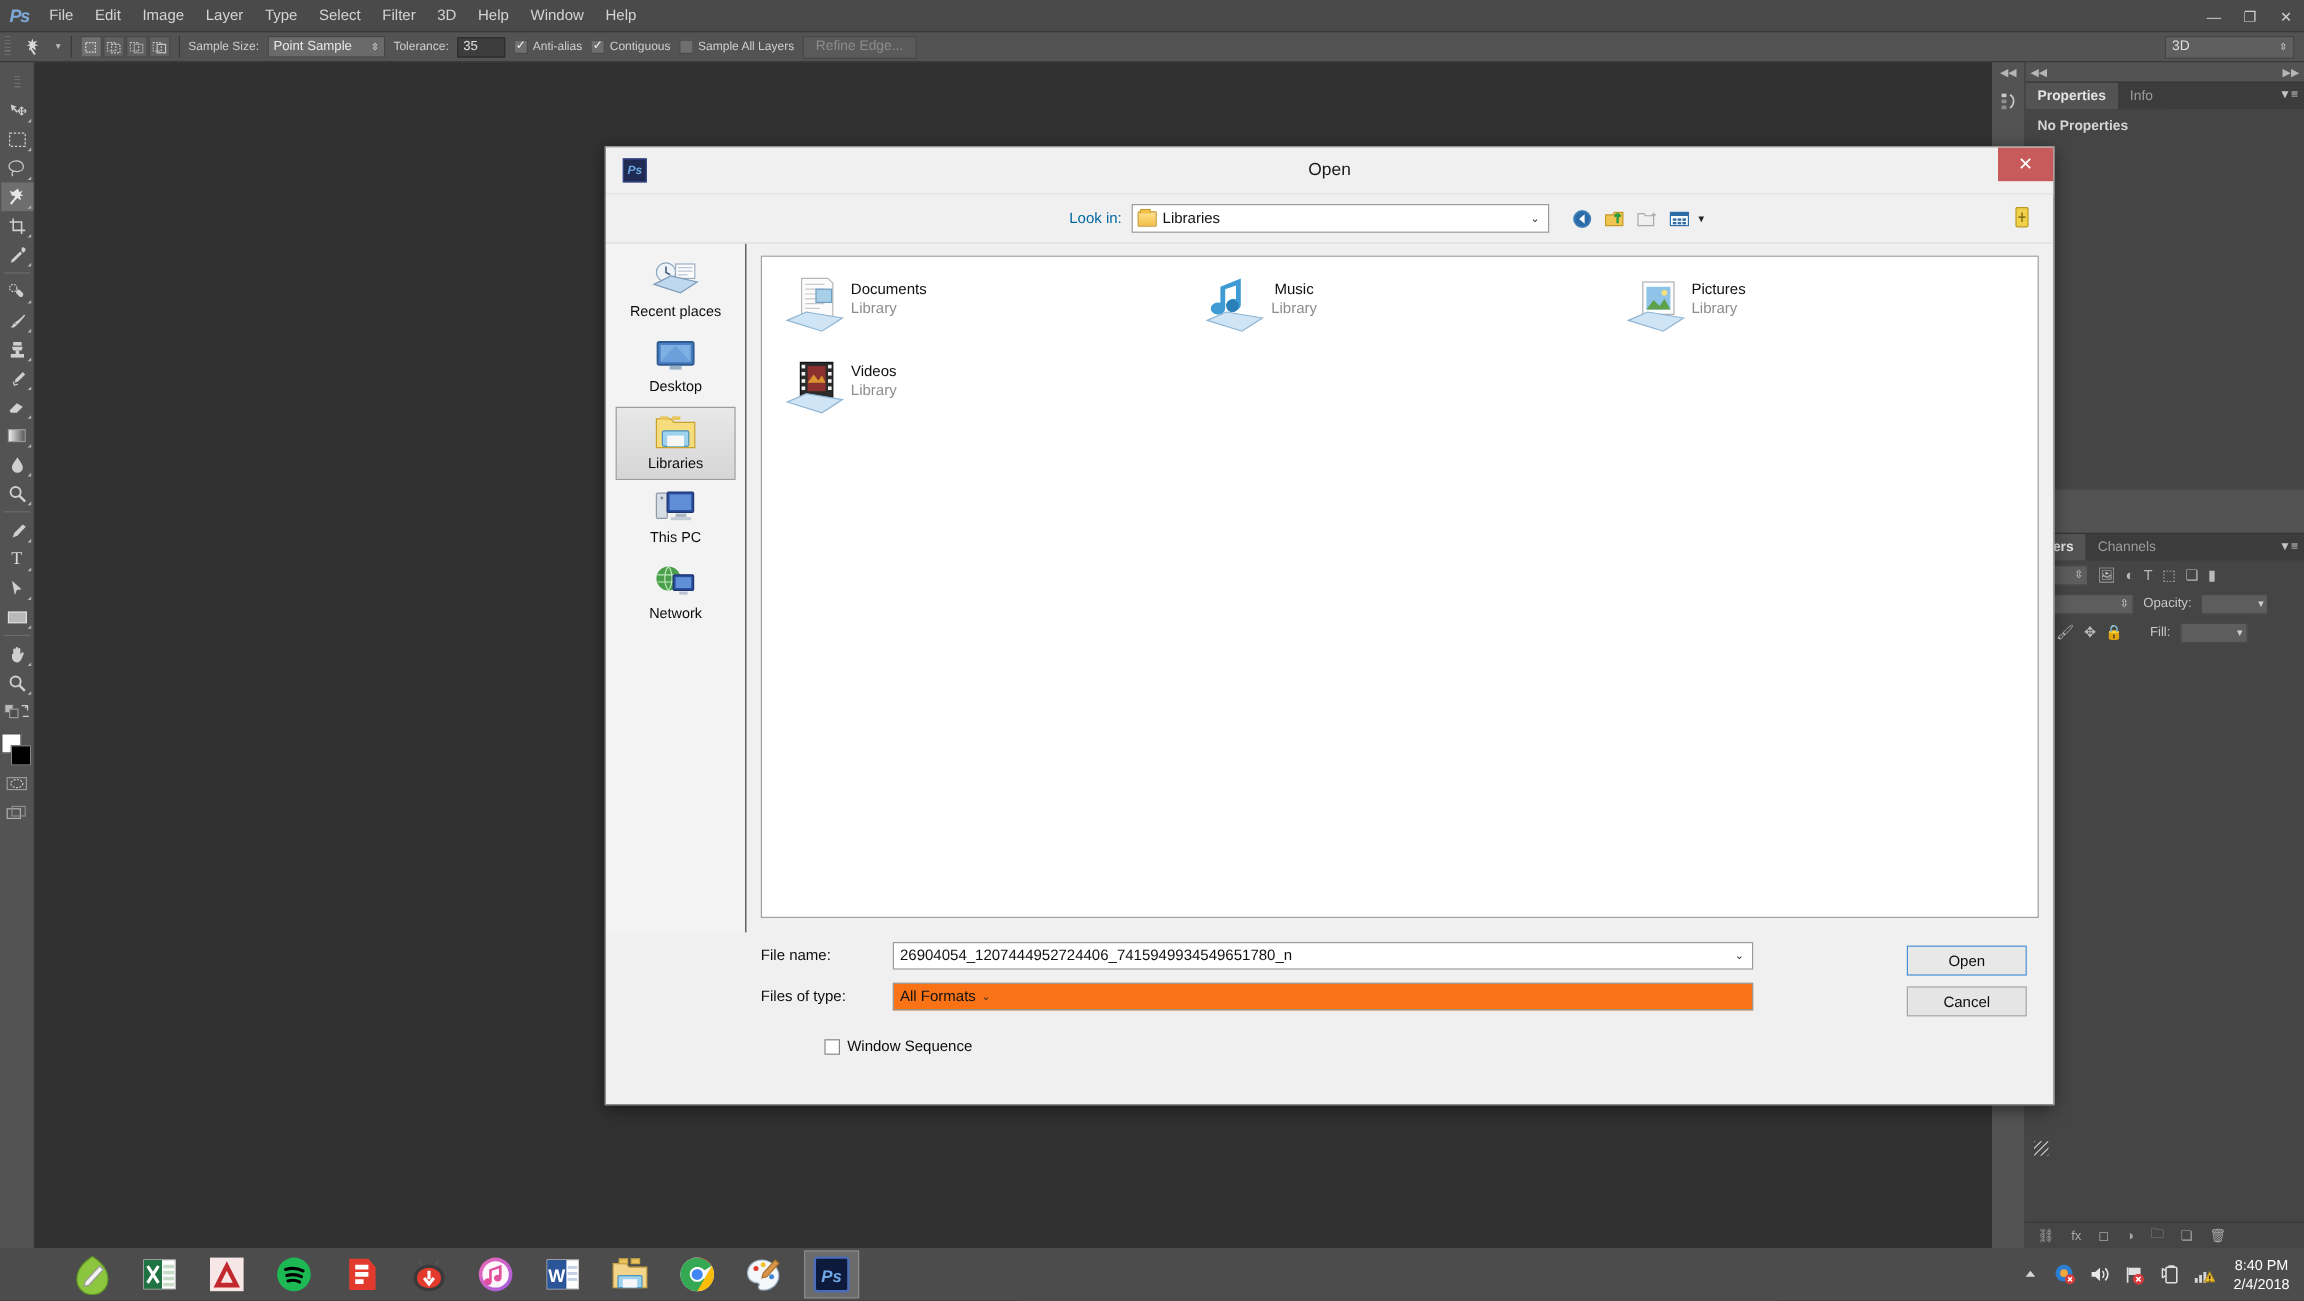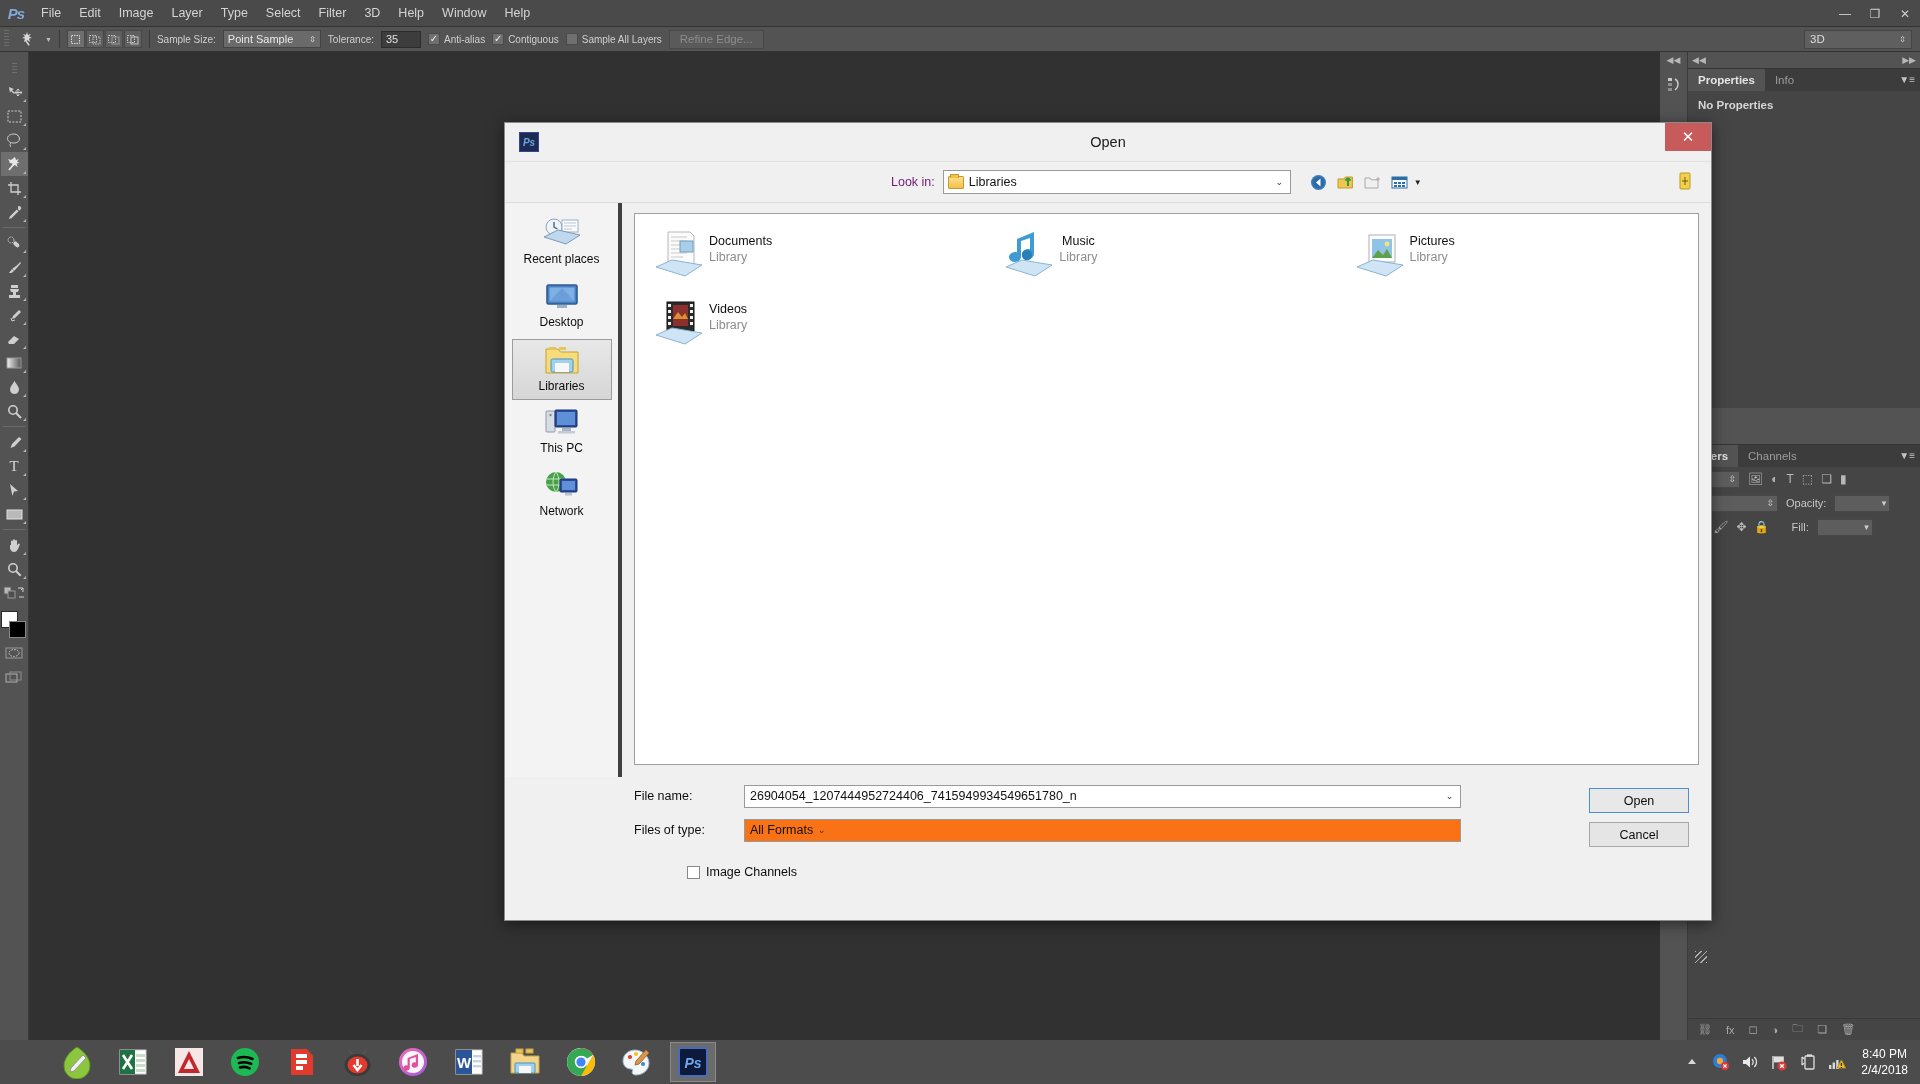--- a/index.html
+++ b/index.html
@@ -168,21 +168,21 @@
   }
   .dlg-close {
     position: absolute; right: 0; top: 0; width: 46px; height: 28px;
     background: #c75b5b; color: #fff; display: flex; align-items: center;
     justify-content: center; font-size: 15px;
   }
   .lookin-bar {
     height: 41px; display: flex; align-items: center; padding-left: 14px;
     gap: 8px; position: relative; border-bottom: 1px solid #dcdcdc;
   }
-  .lookin-label { font-size: 12.5px; color: #701a75; margin-left: 372px; }
+  .lookin-label { font-size: 12.5px; color: #0369a1; margin-left: 372px; }
   .lookin-combo {
     width: 348px; height: 24px; background: #fff; border: 1px solid #9a9a9a;
     display: flex; align-items: center; padding: 0 2px 0 4px; gap: 5px;
   }
   .folder-ico {
     width: 16px; height: 13px; background: linear-gradient(#ffe08a,#f3c04a);
     border: 1px solid #c79a2c; border-radius: 1px; position: relative;
   }
   .folder-ico::before {
     content:''; position: absolute; left: 1px; top: -3px; width: 7px; height: 3px;
@@ -190,21 +190,21 @@
   }
   .combo-val { flex: 1; font-size: 12.5px; color: #111; }
   .combo-arrow { width: 17px; text-align: center; color: #333; font-size: 9px; }
   .nav-icons { display: flex; align-items: center; gap: 7px; margin-left: 10px; }
   .nav-ico { width: 20px; height: 20px; display: flex; align-items: center; justify-content: center; }
   .views-arrow { color: #222; font-size: 8px; margin-left: -3px; }
   .right-tool { position: absolute; right: 16px; width: 18px; height: 20px; }
 
   .dlg-main { display: flex; height: 574px; }
   .places {
-    width: 117px; background: #f3f3f3; border-right: 4px solid #404040;
+    width: 117px; background: #f3f3f3; border-right: 1px solid #404040;
     padding-top: 10px; display: flex; flex-direction: column; align-items: center;
   }
   .place {
     width: 100px; height: 61px; display: flex; flex-direction: column;
     align-items: center; justify-content: flex-start; padding-top: 3px;
     margin-bottom: 2px;
   }
   .place.sel { background: linear-gradient(#e8e8e8,#d6d6d6); border: 1px solid #9c9c9c; }
   .place-label { font-size: 12px; color: #0c0c0c; margin-top: 3px; }
   .place-ico { height: 33px; display: flex; align-items: flex-end; }
@@ -790,21 +790,21 @@
     </div>
     <div class="form-row">
       <div class="form-label">Files of type:</div>
       <div class="type-select">
         <span class="val">All Formats</span>
         <span class="combo-arrow">⌄</span>
       </div>
     </div>
     <div class="seq-row">
       <span class="seq-box"></span>
-      <span class="seq-label">Image Channels</span>
+      <span class="seq-label">Window Sequence</span>
     </div>
     <div class="dlg-btn primary">Open</div>
     <div class="dlg-btn secondary">Cancel</div>
     <div class="resize-grip"></div>
   </div>
 </div>
 
 <div id="taskbar">
   <div class="start-zone"></div>
   <div class="tb-icons">

